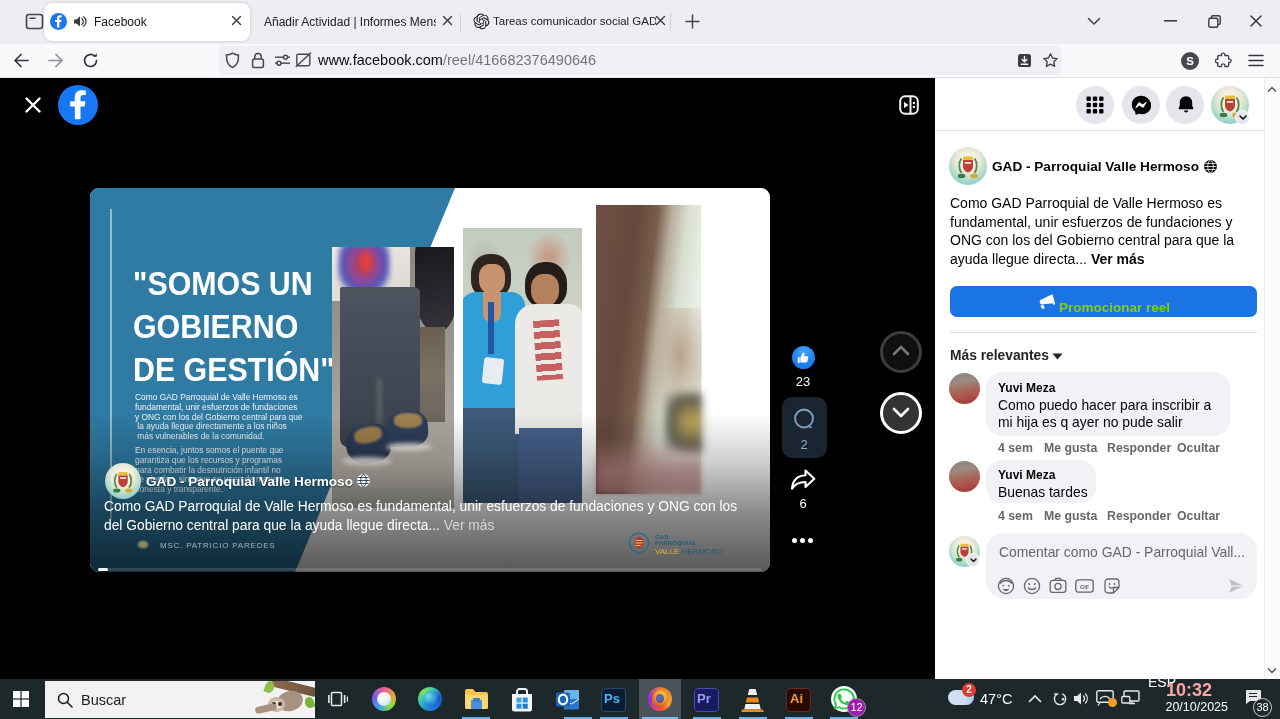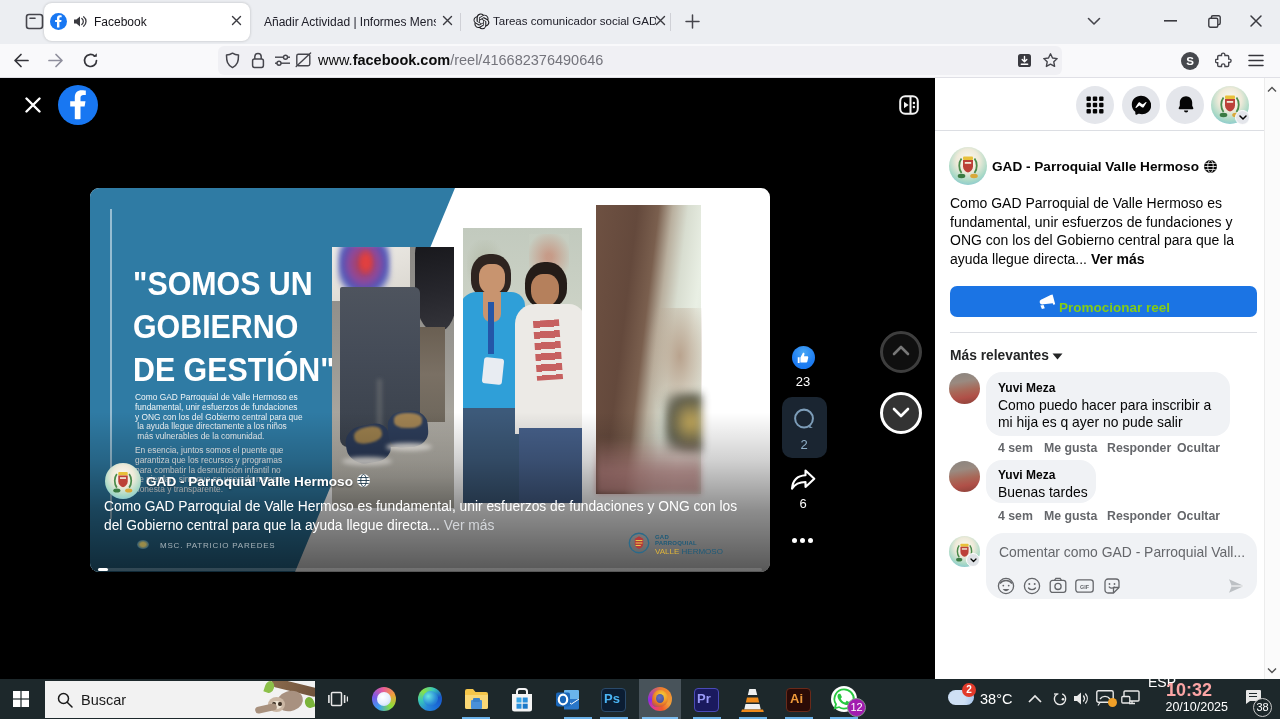--- a/index.html
+++ b/index.html
@@ -111,21 +111,21 @@
     <line x1="1" y1="9.2" x2="16" y2="9.2" stroke="#45454c" stroke-width="1.4"></line>
     <circle cx="11.5" cy="3.2" r="2" fill="#f0f0f4" stroke="#45454c" stroke-width="1.4"></circle>
     <circle cx="5" cy="9.2" r="2" fill="#f0f0f4" stroke="#45454c" stroke-width="1.4"></circle>
   </svg>
 
 <svg class="abs" style="left:295px;top:52px" width="17" height="16" viewBox="0 0 17 16">
     <rect x="1.8" y="2.2" width="13" height="11.5" rx="1.6" fill="none" stroke="#45454c" stroke-width="1.4"></rect>
     <path d="M1.2 14.6L15.6 1" stroke="#45454c" stroke-width="1.4" stroke-linecap="round"></path>
     <path d="M15.2 14.2L1.8 1.4" stroke="#f0f0f4" stroke-width="0"></path>
   </svg>
-<div class="abs" style="left:318px;top:52px;font-size:14.5px;color:#0c0c0d;">www.<b style="font-weight:700">facebook.com</b><span style="color:#74747c">/reel/416682376490646</span></div>
+<div class="abs" style="left:318px;top:52px;font-size:14.5px;color:#0c0c0d;">www.<b style="font-weight:400">facebook.com</b><span style="color:#74747c">/reel/416682376490646</span></div>
 
 <svg class="abs" style="left:1016px;top:52px" width="17" height="17" viewBox="0 0 17 17">
     <rect x="2" y="2" width="13" height="13" rx="2.6" fill="#3a3a40"></rect>
     <path d="M8.5 4.5v5M6.2 7.4l2.3 2.3 2.3-2.3" stroke="#fff" stroke-width="1.4" fill="none" stroke-linecap="round" stroke-linejoin="round"></path>
     <line x1="5.3" y1="12.2" x2="11.7" y2="12.2" stroke="#fff" stroke-width="1.4" stroke-linecap="round"></line>
   </svg>
 
 <svg class="abs" style="left:1042px;top:52px" width="17" height="17" viewBox="0 0 17 17">
     <path d="M8.5 1.8l2 4.2 4.7.6-3.4 3.2.8 4.6-4.1-2.2-4.1 2.2.8-4.6L1.8 6.6l4.7-.6z" fill="none" stroke="#45454c" stroke-width="1.4" stroke-linejoin="round"></path>
   </svg>
@@ -562,21 +562,21 @@
 <span class="ulind" style="left:564px;width:28px;"></span>
 <span class="ulind" style="left:600px;width:28px;"></span>
 <span class="ulind" style="left:642px;width:36px;background:#7cbdf0;"></span>
 <span class="ulind" style="left:693px;width:28px;"></span>
 <span class="ulind" style="left:739px;width:28px;"></span>
 <span class="ulind" style="left:785px;width:28px;"></span>
 <span class="ulind" style="left:830px;width:28px;"></span>
 
 <div class="abs" style="left:948px;top:690px;width:26px;height:15px;background:radial-gradient(circle at 35% 60%,#cfe0f4 40%,#9ec0ea 100%);border-radius:8px;"></div>
 <div class="abs" style="left:962px;top:683px;width:14px;height:14px;border-radius:50%;background:#e23a2a;color:#fff;font-size:10px;font-weight:700;text-align:center;line-height:14px;">2</div>
-<div class="abs" style="left:980px;top:691px;font-size:14.5px;color:#fff;">38°C</div>
+<div class="abs" style="left:980px;top:691px;font-size:14.5px;color:#fff;">47°C</div>
 <svg class="abs" style="left:1028px;top:694px" width="14" height="9" viewBox="0 0 14 9">
     <path d="M1 8l6-6 6 6" fill="none" stroke="#e8e8e8" stroke-width="1.7"></path>
   </svg>
 <svg class="abs" style="left:1052px;top:691px" width="16" height="16" viewBox="0 0 16 16">
     <circle cx="8" cy="8" r="5.6" fill="none" stroke="#e8e8e8" stroke-width="1.4" stroke-dasharray="24 4"></circle>
     <circle cx="11" cy="8.2" r="1.3" fill="#e8e8e8"></circle>
     <path d="M2 3h3" stroke="#e8e8e8" stroke-width="1.3"></path>
   </svg>
 <svg class="abs" style="left:1073px;top:691px" width="17" height="15" viewBox="0 0 17 15">
     <path d="M1 5h3l4-3.5v12L4 10H1z" fill="#e8e8e8"></path>

